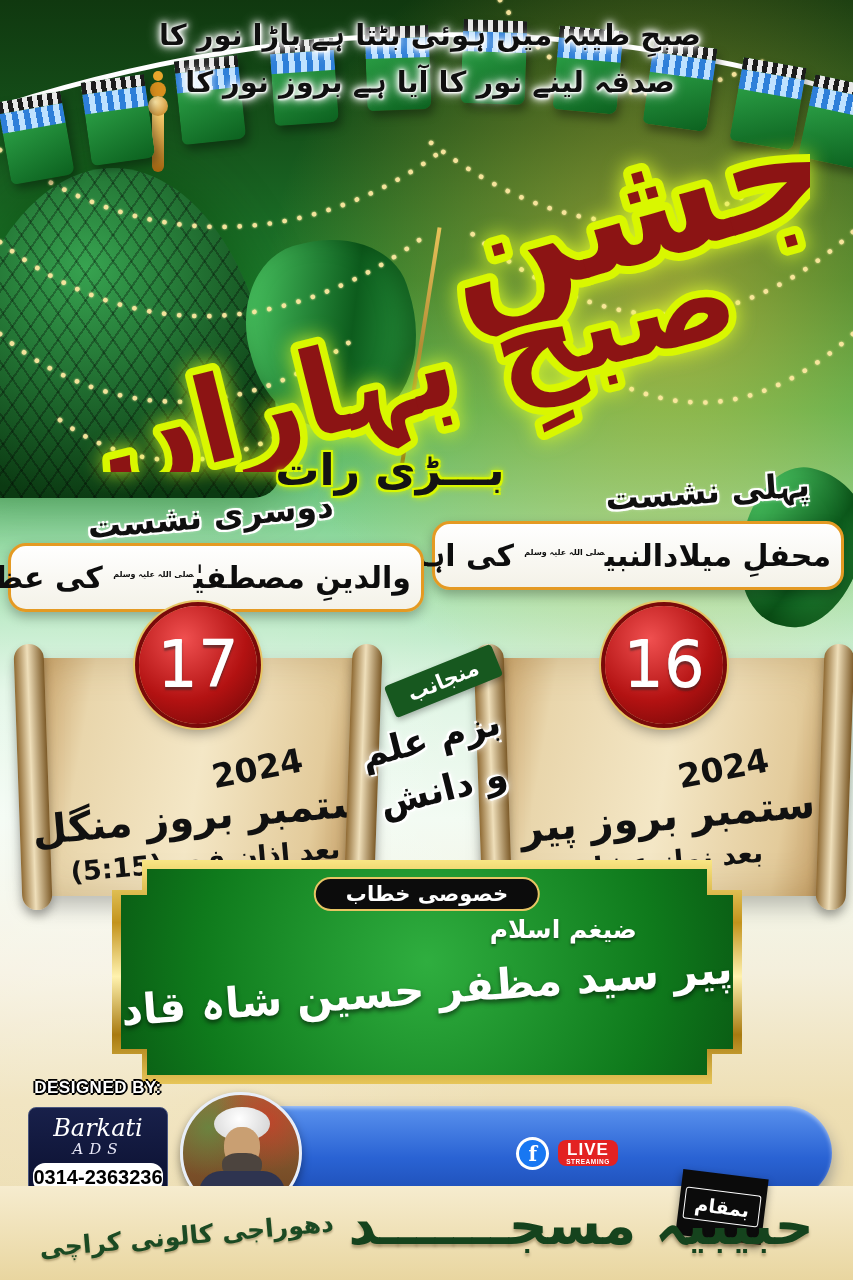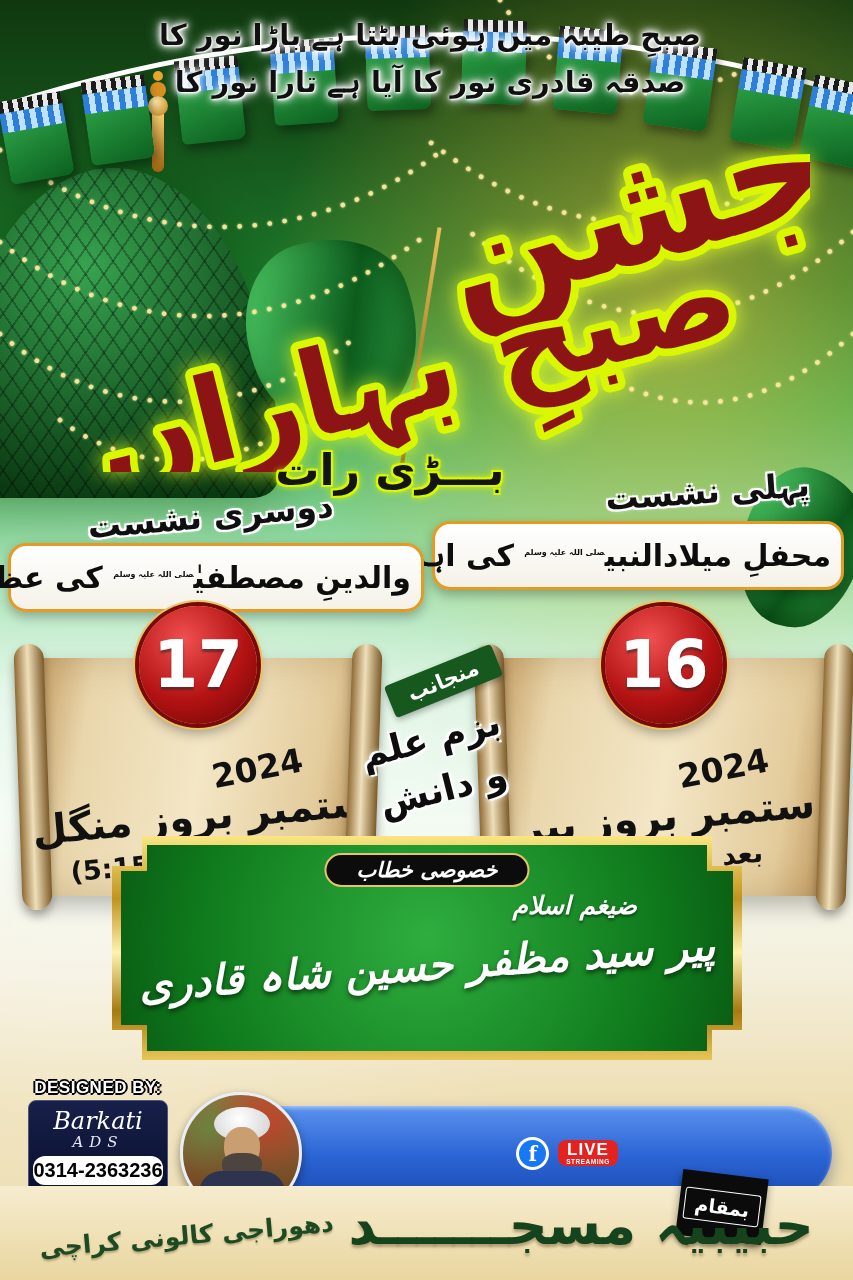--- a/index.html
+++ b/index.html
@@ -79,57 +79,57 @@
     box-shadow:0 6px 10px rgba(0,0,0,.3);}
   .scroll::before{left:-10px;transform:rotate(-2deg);}
   .scroll::after{right:-10px;transform:rotate(2deg);}
   .scroll-right{left:488px;top:658px;width:352px;}
   .scroll-left{left:28px;top:658px;width:340px;}
   .day-circle{position:absolute;top:-52px;left:50%;transform:translateX(-50%);
     width:118px;height:118px;border-radius:50%;
     background:radial-gradient(circle at 38% 28%,#f05050,#b31212 55%,#700707 95%);
     box-shadow:0 0 0 4px #7a0a0a,0 0 0 6px #e7c564,0 8px 14px rgba(0,0,0,.4);
     display:flex;align-items:center;justify-content:center;z-index:3;}
-  .day-circle .num{font-size:64px;font-weight:bold;color:#ffffff;
+  .day-circle .num{font-size:64px;font-weight:normal;color:#ffffff;
     text-shadow:0 3px 2px rgba(40,40,40,.55),0 -1px 0 #fff;}
   .scroll .rows{position:absolute;inset:0;display:flex;flex-direction:column;align-items:center;
     justify-content:flex-end;padding:10px 26px 20px;direction:rtl;transform:rotate(-5deg);}
   .scroll .year{font-size:33px;font-weight:bold;color:#111;transform:rotate(-6deg);margin-left:120px;}
   .scroll .dateline{font-size:40px;font-weight:bold;color:#111;white-space:nowrap;}
   .scroll .timeline{font-size:27px;font-weight:bold;color:#111;margin-top:6px;white-space:nowrap;}
   
   .organizer{position:absolute;left:352px;top:650px;width:170px;height:230px;direction:rtl;}
   .org-tag{position:absolute;left:34px;top:14px;transform:rotate(-22deg);
     background:#17581f;color:#fff;font-size:21px;font-weight:bold;padding:5px 20px;border-radius:4px;
     box-shadow:0 3px 6px rgba(0,0,0,.3);}
   .org-name{position:absolute;left:0;top:62px;width:170px;text-align:center;transform:rotate(-14deg);
     font-size:36px;font-weight:bold;color:#0d0d0d;line-height:52px;
     text-shadow:0 0 4px #fff,0 0 8px #fff,2px 2px 0 #fff,-2px -2px 0 #fff;}
   
-  .plaque-outer{position:absolute;left:112px;top:836px;width:630px;height:224px;padding:9px;
+  .plaque-outer{position:absolute;left:112px;top:860px;width:630px;height:224px;padding:9px;
     background:linear-gradient(180deg,#f9e684,#c3931c 28%,#fff2ae 52%,#a87a10 78%,#e7c65a 100%);
     clip-path:polygon(0 30px,30px 30px,30px 0,calc(100% - 30px) 0,calc(100% - 30px) 30px,100% 30px,100% calc(100% - 30px),calc(100% - 30px) calc(100% - 30px),calc(100% - 30px) 100%,30px 100%,30px calc(100% - 30px),0 calc(100% - 30px));
-    filter:drop-shadow(0 8px 14px rgba(0,0,0,.35));font-style:italic;}
+    filter:drop-shadow(0 8px 14px rgba(0,0,0,.35));}
   .plaque-inner{position:relative;width:100%;height:100%;
     background:radial-gradient(circle at 50% 45%,#2fae3f,#0f7a1c 70%,#0a5c14);
     clip-path:polygon(0 26px,26px 26px,26px 0,calc(100% - 26px) 0,calc(100% - 26px) 26px,100% 26px,100% calc(100% - 26px),calc(100% - 26px) calc(100% - 26px),calc(100% - 26px) 100%,26px 100%,26px calc(100% - 26px),0 calc(100% - 26px));}
   .plaque-badge{position:absolute;top:8px;left:50%;transform:translateX(-50%);
     background:#0c0c0c;border:2px solid #e7c564;border-radius:999px;color:#fff;
     font-size:21px;font-weight:bold;padding:3px 30px;direction:rtl;white-space:nowrap;}
   .plaque-honorific{position:absolute;top:46px;right:96px;color:#fff;font-size:25px;font-weight:bold;
     direction:rtl;text-shadow:0 2px 3px rgba(0,0,0,.5);}
   .plaque-name{position:absolute;top:96px;left:0;width:100%;text-align:center;direction:rtl;
     color:#fff;font-size:42px;font-weight:bold;white-space:nowrap;transform:rotate(-4deg);
     text-shadow:0 3px 5px rgba(0,0,0,.55);}
   
   .designer{position:absolute;left:28px;top:1078px;width:140px;text-align:center;
     font-family:"Liberation Sans",sans-serif;}
   .designer .heading{font-size:17px;font-weight:900;color:#fff;letter-spacing:.5px;
     text-shadow:-2px 0 0 #000,2px 0 0 #000,0 -2px 0 #000,0 2px 0 #000,1px 1px 0 #000;}
-  .designer .card{margin-top:2px;background:linear-gradient(180deg,#18204a,#0a0f2e);
+  .designer .card{margin-top:9px;background:linear-gradient(180deg,#18204a,#0a0f2e);
     border:1px solid #4a567e;border-radius:8px;padding:6px 4px 8px;}
   .designer .brand{font-family:"DejaVu Serif",serif;font-style:italic;font-size:24px;color:#fff;}
   .designer .brand-sub{font-family:"DejaVu Serif",serif;font-style:italic;font-size:15px;color:#e8e8f8;
     letter-spacing:6px;margin-top:-2px;}
   .designer .phone{margin-top:5px;background:#fff;border-radius:12px;color:#000;
     font-size:20px;font-weight:900;padding:3px 0;}
   
   .live-bar{position:absolute;left:192px;top:1106px;width:640px;height:94px;border-radius:47px;
     background:linear-gradient(180deg,#5a92ee,#2a63d4 55%,#1c4cb2);
     box-shadow:0 8px 16px rgba(0,30,90,.35), inset 0 2px 4px rgba(255,255,255,.5);}
@@ -222,21 +222,21 @@
     <span class="flag" style="left:366px;top:26px;transform:rotate(-2deg)"></span>
     <span class="flag" style="left:462px;top:20px;transform:rotate(2deg)"></span>
     <span class="flag" style="left:556px;top:28px;transform:rotate(5deg)"></span>
     <span class="flag" style="left:648px;top:44px;transform:rotate(8deg)"></span>
     <span class="flag" style="left:736px;top:62px;transform:rotate(10deg)"></span>
     <span class="flag" style="left:806px;top:80px;transform:rotate(12deg)"></span>
   </div>
 
   <div class="poetry">
     <div>صبحِ طیبہ میں ہوئی بٹتا ہے باڑا نور کا</div>
-    <div>صدقہ قادری نور کا آیا ہے تارا نور کا</div>
+    <div>صدقہ لینے نور کا آیا ہے بروز نور کا</div>
   </div>
 
   <svg class="title-svg" viewBox="0 0 760 380">
     <text x="600" y="168" font-size="150" text-anchor="middle" stroke-width="16" transform="rotate(-16 600 168)">جشن</text>
     <text x="375" y="318" font-size="118" text-anchor="middle" stroke-width="15" transform="rotate(-14 375 318)">صبحِ بہاراں</text>
   </svg>
 
   <div class="subtitle">بـــڑی رات</div>
 
   <div class="session session-first">

